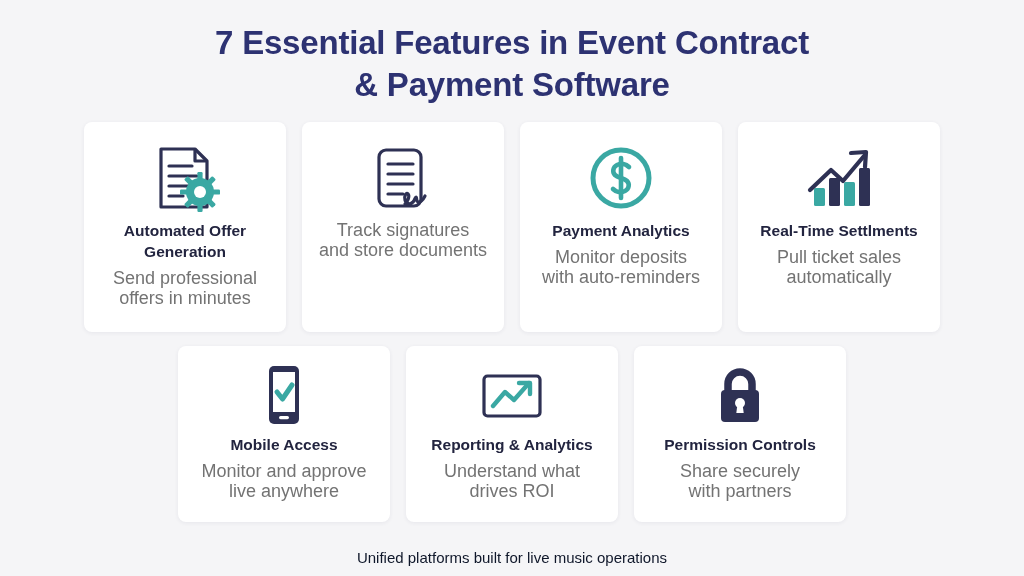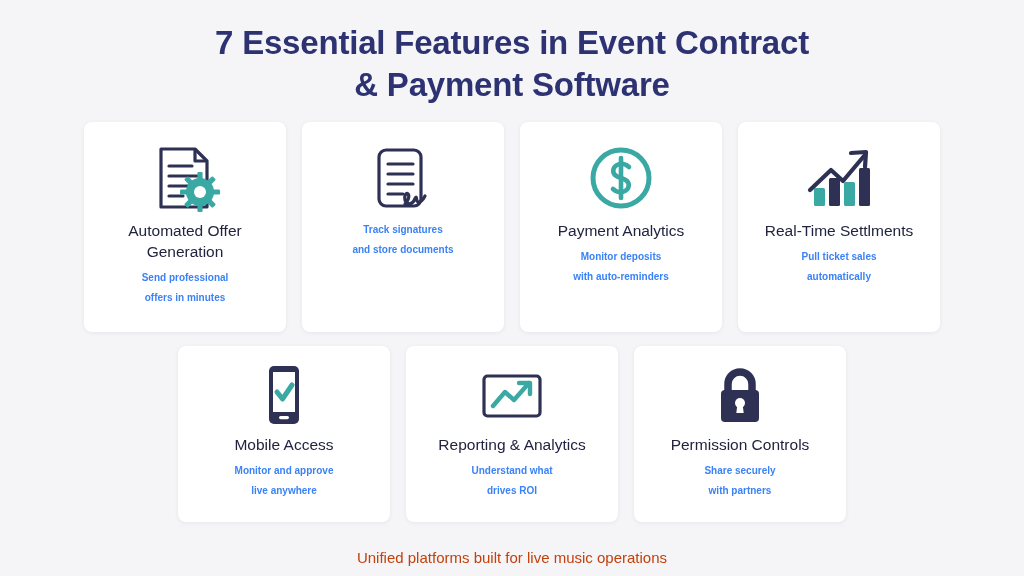--- a/index.html
+++ b/index.html
@@ -78,37 +78,37 @@
     margin-bottom: 4px;
   }
   .row-bottom .card-icon {
     height: 72px;
     margin-bottom: 2px;
   }
 
   .card-title {
     font-size: 15.5px;
     line-height: 21px;
-    font-weight: normal;
+    font-weight: bold;
     color: #22243f;
     margin-bottom: 6px;
   }
   .card-desc {
-    font-size: 10px;
+    font-size: 18px;
     line-height: 20px;
-    color: #3b82f6;
-    font-weight: bold;
+    color: #737373;
+    font-weight: normal;
   }
 
   
   .footer {
     margin-top: auto;
     padding-top: 14px;
     font-size: 15px;
-    color: #c2410c;
+    color: #0f172a;
   }
 
   svg { display: block; }
 </style>
 </head>
 <body>
 
 <div class="slide">
 
   <div class="title-block">

